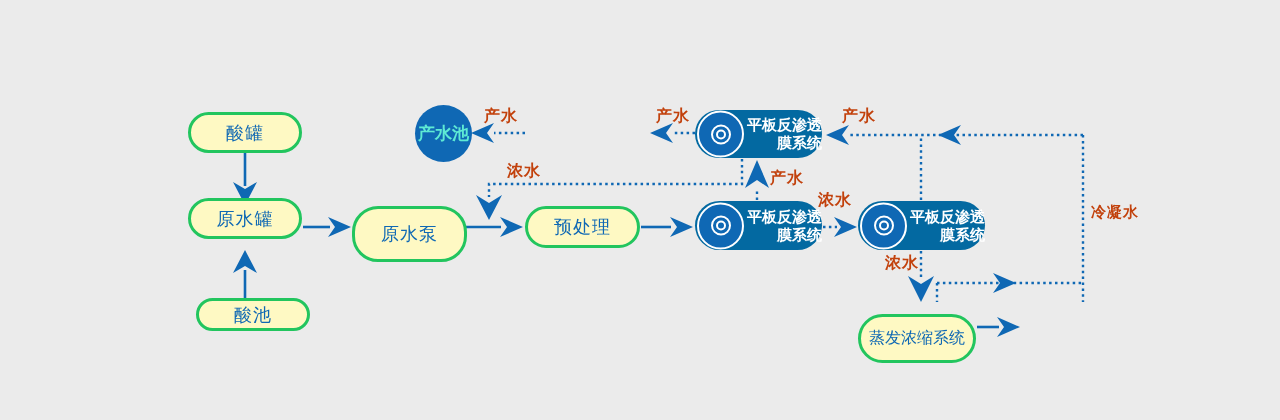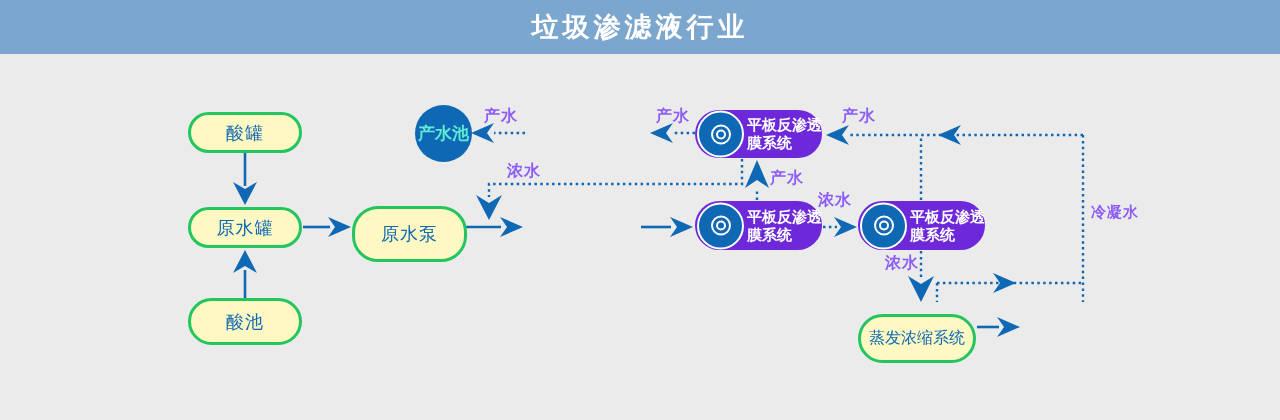--- a/index.html
+++ b/index.html
@@ -17,40 +17,37 @@
   .solid{stroke-width:2.6px;}
   .dotted{stroke-width:2.4px;stroke-dasharray:2.5 3.4;}
   svg.connectors polygon{fill:#0f68b4;stroke:none;}
 
   
   .node{position:absolute;box-sizing:border-box;display:flex;align-items:center;justify-content:center;}
   .pill{background:#fef9c3;border:3px solid #22c55e;border-radius:26px;
         color:#0f68b4;font-weight:normal;font-size:18px;letter-spacing:1px;}
   .pill.small-text{font-size:16px;letter-spacing:0;}
   .circle{background:#0f68b4;border-radius:50%;color:#5eead4;font-weight:bold;font-size:17px;}
-  .ro{background:#6d28d9;border-radius:25px;color:#ffffff;justify-content:flex-start;}
+  .ro{background:#0369a1;border-radius:25px;color:#ffffff;justify-content:flex-start;text-align:right;}
   .ro .ro-text{margin-left:52px;font-size:15px;line-height:18px;font-weight:bold;white-space:nowrap;}
   .ro-icon{position:absolute;left:2px;top:50%;transform:translateY(-50%);
            width:43px;height:43px;border:2.5px solid #ffffff;border-radius:50%;
            background:#0f68b4;display:flex;align-items:center;justify-content:center;}
   .ring-outer{width:16px;height:16px;border:2.5px solid #ffffff;border-radius:50%;
               display:flex;align-items:center;justify-content:center;}
   .ring-inner{width:6px;height:6px;border:2px solid #ffffff;border-radius:50%;}
 
   
-  .edge-label{position:absolute;color:#8b5cf6;font-weight:bold;font-size:16px;letter-spacing:1px;white-space:nowrap;}
+  .edge-label{position:absolute;color:#c2410c;font-weight:bold;font-size:16px;letter-spacing:1px;white-space:nowrap;}
 </style>
 </head>
 <body>
 
 <div class="stage">
 
-  <div class="header">
-    <span class="title">垃圾渗滤液行业</span>
-  </div>
 
   <svg class="connectors" viewBox="0 0 1280 420">
 
     <g>
       <line class="solid" x1="245" y1="153" x2="245" y2="186"></line>
       <polygon points="245,205 233,182 245,189 257,182"></polygon>
     </g>
     <g>
       <line class="solid" x1="245" y1="298" x2="245" y2="270"></line>
       <polygon points="245,250 233,273 245,266 257,273"></polygon>
@@ -114,32 +111,35 @@
       <line class="dotted" x1="937" y1="283" x2="1083" y2="283"></line>
       <line class="dotted" x1="937" y1="283" x2="937" y2="302"></line>
       <polygon points="1016,283 993,273 1000,283 993,293"></polygon>
     </g>
   </svg>
 
   <div class="node pill" style="left:188px;top:112px;width:114px;height:41px;">
     <span>酸罐</span>
   </div>
 
-  <div class="node pill" style="left:188px;top:207px;width:114px;height:41px;">
+  <div class="node pill" style="left:188px;top:198px;width:114px;height:41px;">
     <span>原水罐</span>
   </div>
 
-  <div class="node pill" style="left:188px;top:298px;width:114px;height:47px;">
+  <div class="node pill" style="left:196px;top:298px;width:114px;height:33px;">
     <span>酸池</span>
   </div>
 
   <div class="node pill" style="left:352px;top:206px;width:115px;height:56px;align-items:center;">
     <span>原水泵</span>
   </div>
 
+  <div class="node pill" style="left:525px;top:206px;width:115px;height:42px;">
+    <span>预处理</span>
+  </div>
 
 
   <div class="node circle" style="left:415px;top:105px;width:57px;height:57px;">
     <span>产水池</span>
   </div>
 
   <div class="node ro" style="left:695px;top:110px;width:127px;height:48px;">
     <span class="ro-icon">
       <span class="ring-outer">
           <span class="ring-inner"></span>

